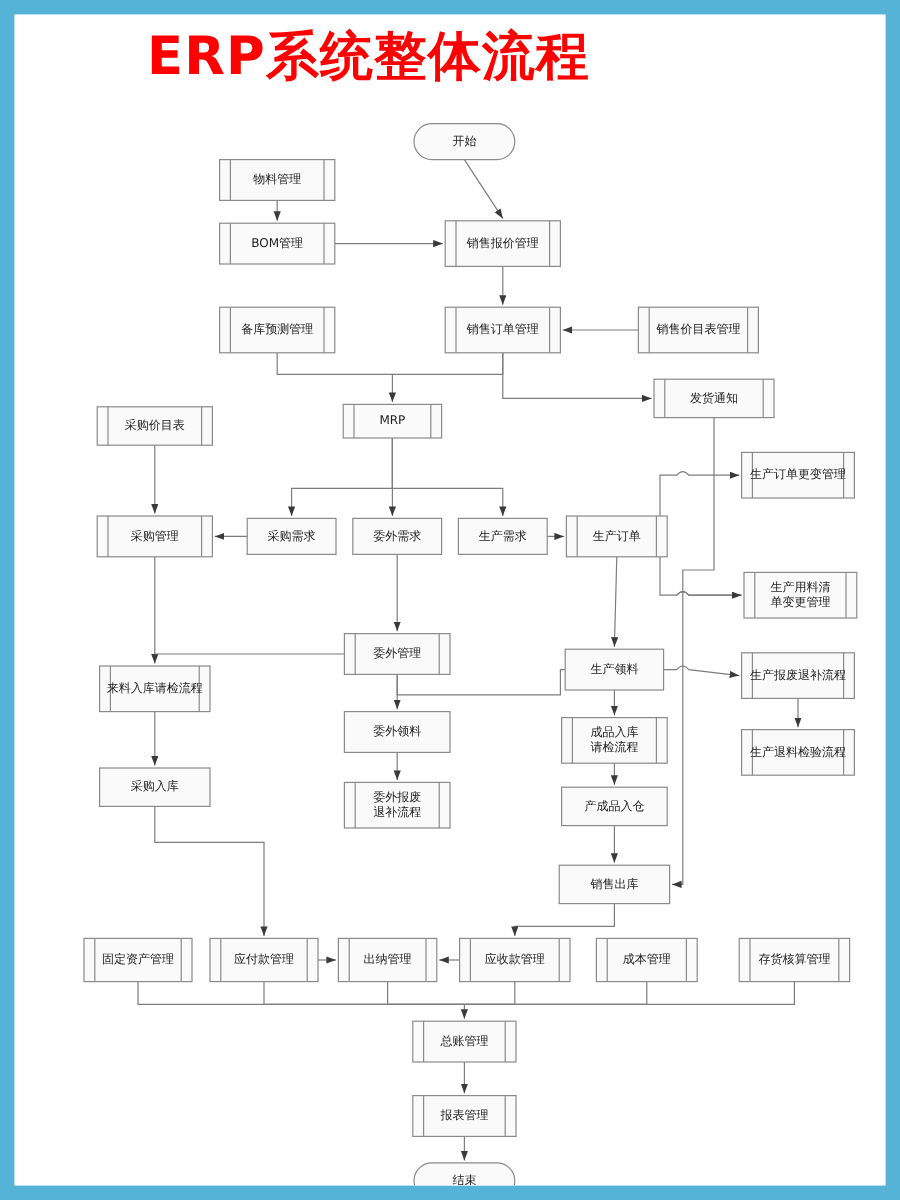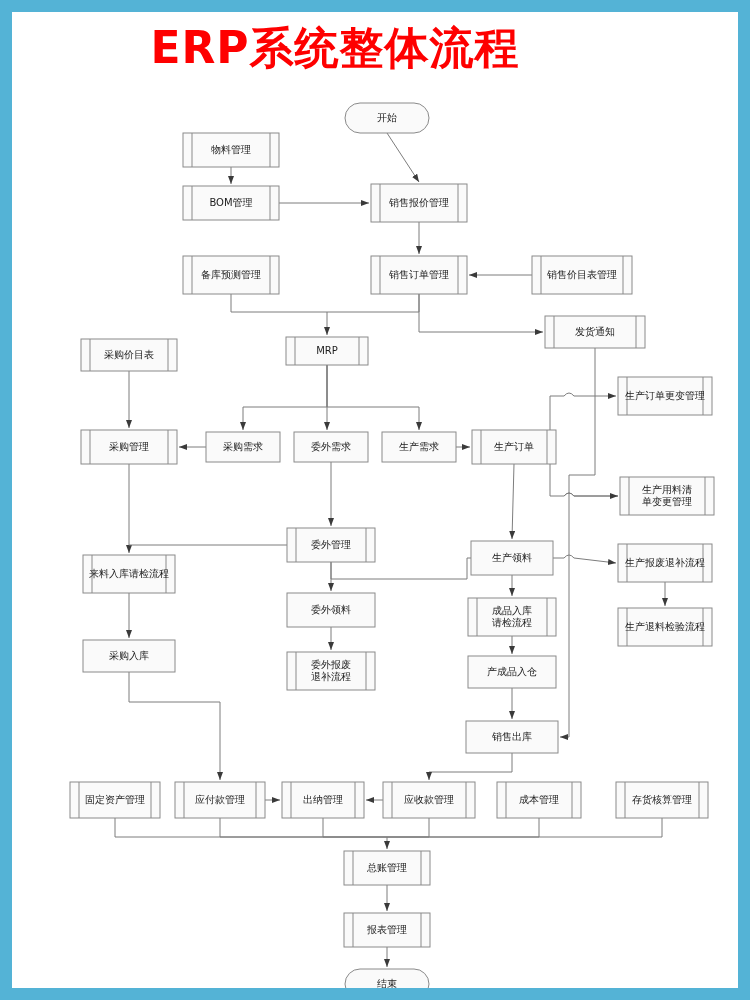--- a/index.html
+++ b/index.html
@@ -20,21 +20,20 @@
     position:absolute;
     left:0;top:14px;width:590px;
     text-align:center;
     font-size:44px;
     font-weight:bold;
     color:#fe0000;
     letter-spacing:1px;
     line-height:1;
     white-space:nowrap;
     font-family:"DejaVu Sans","Liberation Sans",sans-serif;
-    padding-left:28px;
   }
   #chart{position:absolute;left:0;top:0;width:726px;height:976px;}
   .nd rect, .nd ellipse{fill:#fafafa;stroke:#8a8a8a;stroke-width:1;}
   .nd line.sep{stroke:#8a8a8a;stroke-width:1;}
   .nd text{
     fill:#1c1c1c;
     font-size:10px;
     font-family:"DejaVu Sans","Liberation Sans",sans-serif;
     text-anchor:middle;
     dominant-baseline:middle;

